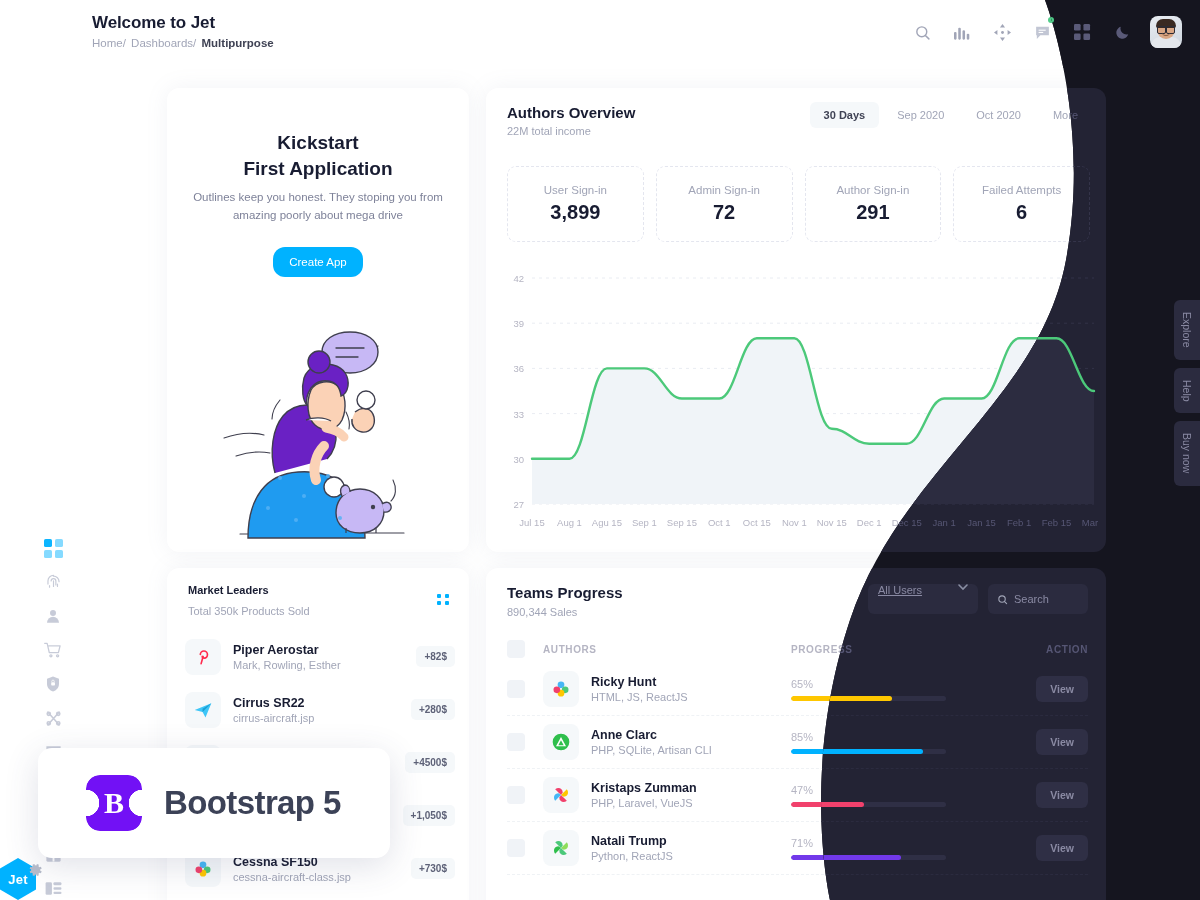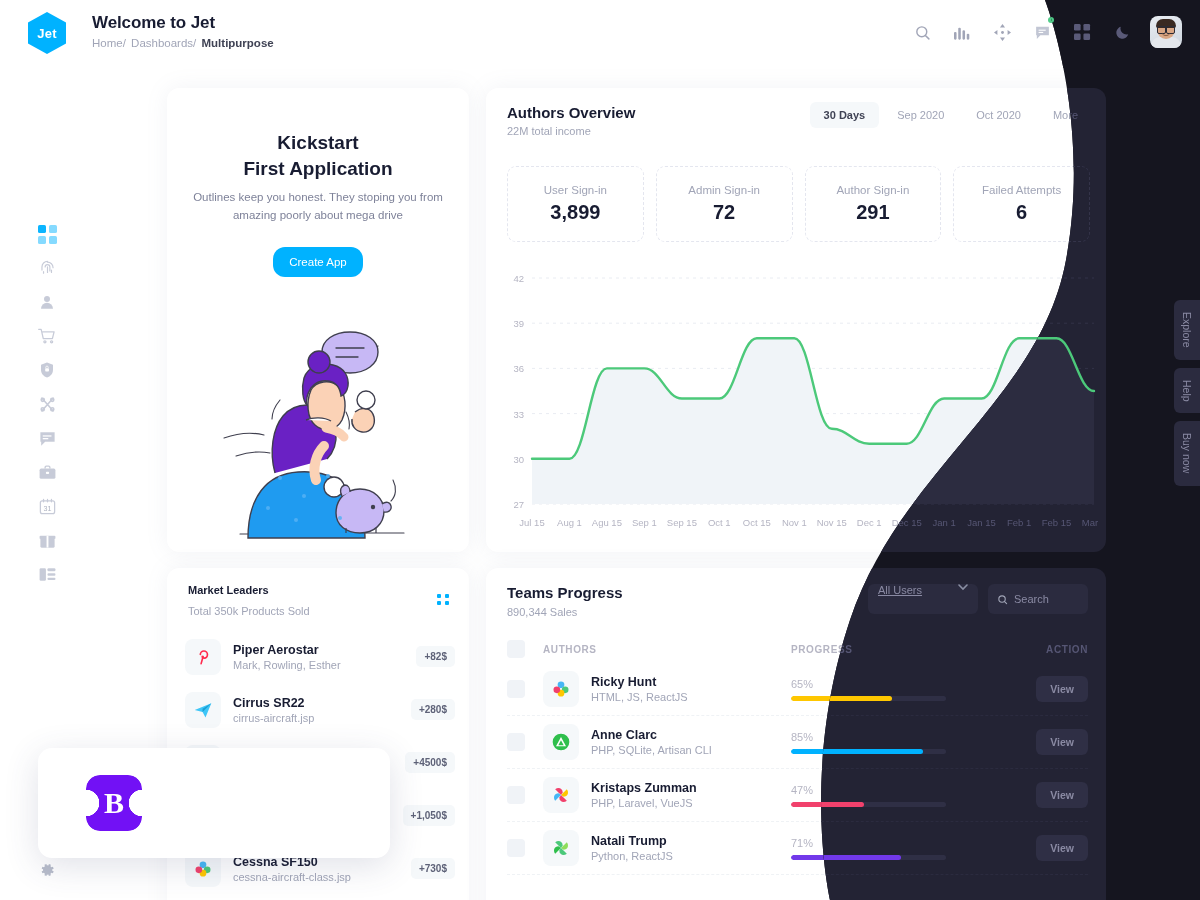--- a/index.html
+++ b/index.html
@@ -9,23 +9,23 @@
     background:#ffffff;
     position:relative;
     -webkit-font-smoothing:antialiased;
   }
 
   
   .layer { position:absolute; inset:0; width:1200px; height:900px; }
 
   
   .sidebar {
-    position:absolute; left:12px; top:0; width:70px; height:900px;
+    position:absolute; left:0; top:0; width:70px; height:900px;
     background:#ffffff; z-index:5;
-    display:flex; flex-direction:column; align-items:center;
+    display:flex; flex-direction:row; align-items:flex-end;
   }
   .logo {
     width:38px; height:42px; margin-top:12px;
     background:#00b2ff;
     clip-path: polygon(50% 0%, 100% 25%, 100% 75%, 50% 100%, 0% 75%, 0% 25%);
     display:flex; align-items:center; justify-content:center;
     color:#fff; font-size:13px; font-weight:bold; letter-spacing:.2px;
   }
   .nav { margin-top:168px; display:flex; flex-direction:column; gap:10px; align-items:center; }
   .nav-item {
@@ -1136,13 +1136,14 @@
 <div class="vtabs">
   <div class="vtab">Explore</div>
   <div class="vtab">Help</div>
   <div class="vtab">Buy now</div>
 </div>
 
 <div class="bs-card">
   <div class="bs-logo">
     <span>B</span>
   </div>
+  <div class="bs-text">Bootstrap 5</div>
 </div>
 
 </body></html>

